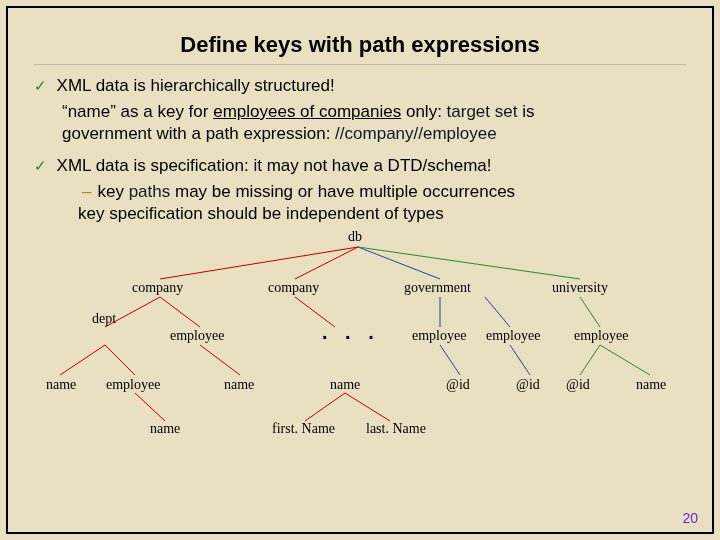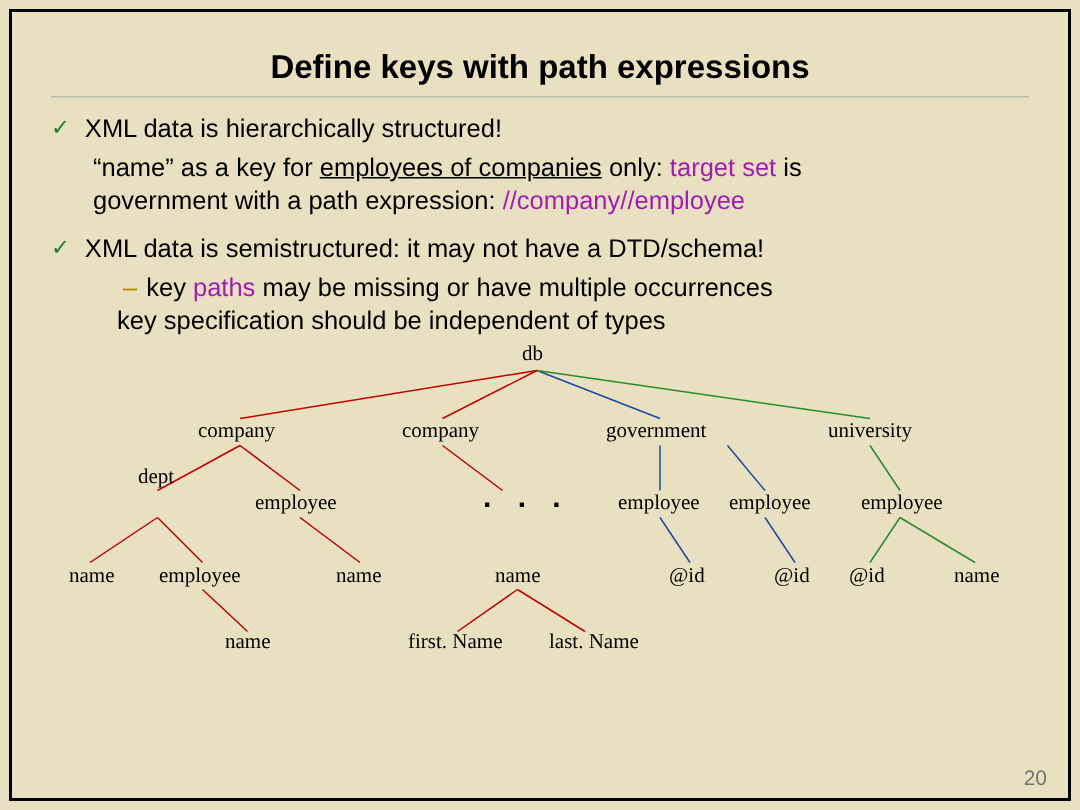--- a/index.html
+++ b/index.html
@@ -5,28 +5,28 @@
   html,body{margin:0;padding:0}
   body{width:720px;height:540px;background:#e8e0c0;font-family:Arial,Helvetica,sans-serif;color:#000;position:relative;overflow:hidden}
   .outer-border{position:absolute;left:6px;top:6px;right:6px;bottom:6px;border:2px solid #000}
   .slide{position:absolute;left:8px;top:8px;right:8px;bottom:8px;padding:18px 26px 4px 26px;box-sizing:border-box}
   .title{font-size:22px;font-weight:bold;text-align:center;margin-bottom:6px;padding-top:6px}
   .rule{border:none;border-top:1px solid #bba;margin:6px 0 10px 0}
   .bul{display:flex;align-items:flex-start;margin-bottom:4px}
   .check{color:#2a7a2a;font-size:15px;margin-right:10px;line-height:22px;flex:0 0 auto}
   .btext{font-size:17px;line-height:22px}
   .sub{margin-left:28px;font-size:17px;line-height:22px}
-  .red{color:#a21caf}
+  .red{color:#0f172a}
   .u{text-decoration:underline}
   .dash{color:#b48a00;margin-right:6px}
   .tree-wrap{position:relative;width:640px;height:230px;margin:0 auto}
   svg{position:absolute;left:0;top:0}
   .lbl{position:absolute;font-size:14px;font-family:'Times New Roman',serif;white-space:nowrap}
   .dots{position:absolute;font-size:20px;font-weight:bold;letter-spacing:6px}
-  .pagenum{position:absolute;right:22px;bottom:14px;font-size:14px;color:#737373}
+  .pagenum{position:absolute;right:22px;bottom:14px;font-size:14px;color:#6d28d9}
 </style>
 </head>
 <body>
 
 <div class="outer-border"></div>
 <div class="slide">
   <div class="title">Define keys with path expressions</div>
   <hr class="rule">
 
   <div class="bul">
@@ -37,21 +37,21 @@
     <span>“name” as a key for </span><span class="u">employees of companies</span><span> only:  </span><span class="red">target set</span><span> is</span>
   </div>
   <div class="sub">
     <span>government with a path expression: </span><span class="red">//company//employee</span>
   </div>
 
   <div style="height:10px"></div>
 
   <div class="bul">
     <span class="check">✓</span>
-    <span class="btext">XML data is semistructured: it may not have a DTD/schema!</span>
+    <span class="btext">XML data is specification: it may not have a DTD/schema!</span>
   </div>
   <div class="sub" style="margin-left:48px">
     <span class="dash">–</span><span>key </span><span class="red">paths</span><span> may be missing or have multiple occurrences</span>
   </div>
   <div class="sub" style="margin-left:44px">key specification should be independent of types</div>
 
   <div class="tree-wrap">
     <svg width="640" height="230">
 
       <line x1="318" y1="22" x2="120" y2="54" stroke="#c00000" stroke-width="1"></line>

